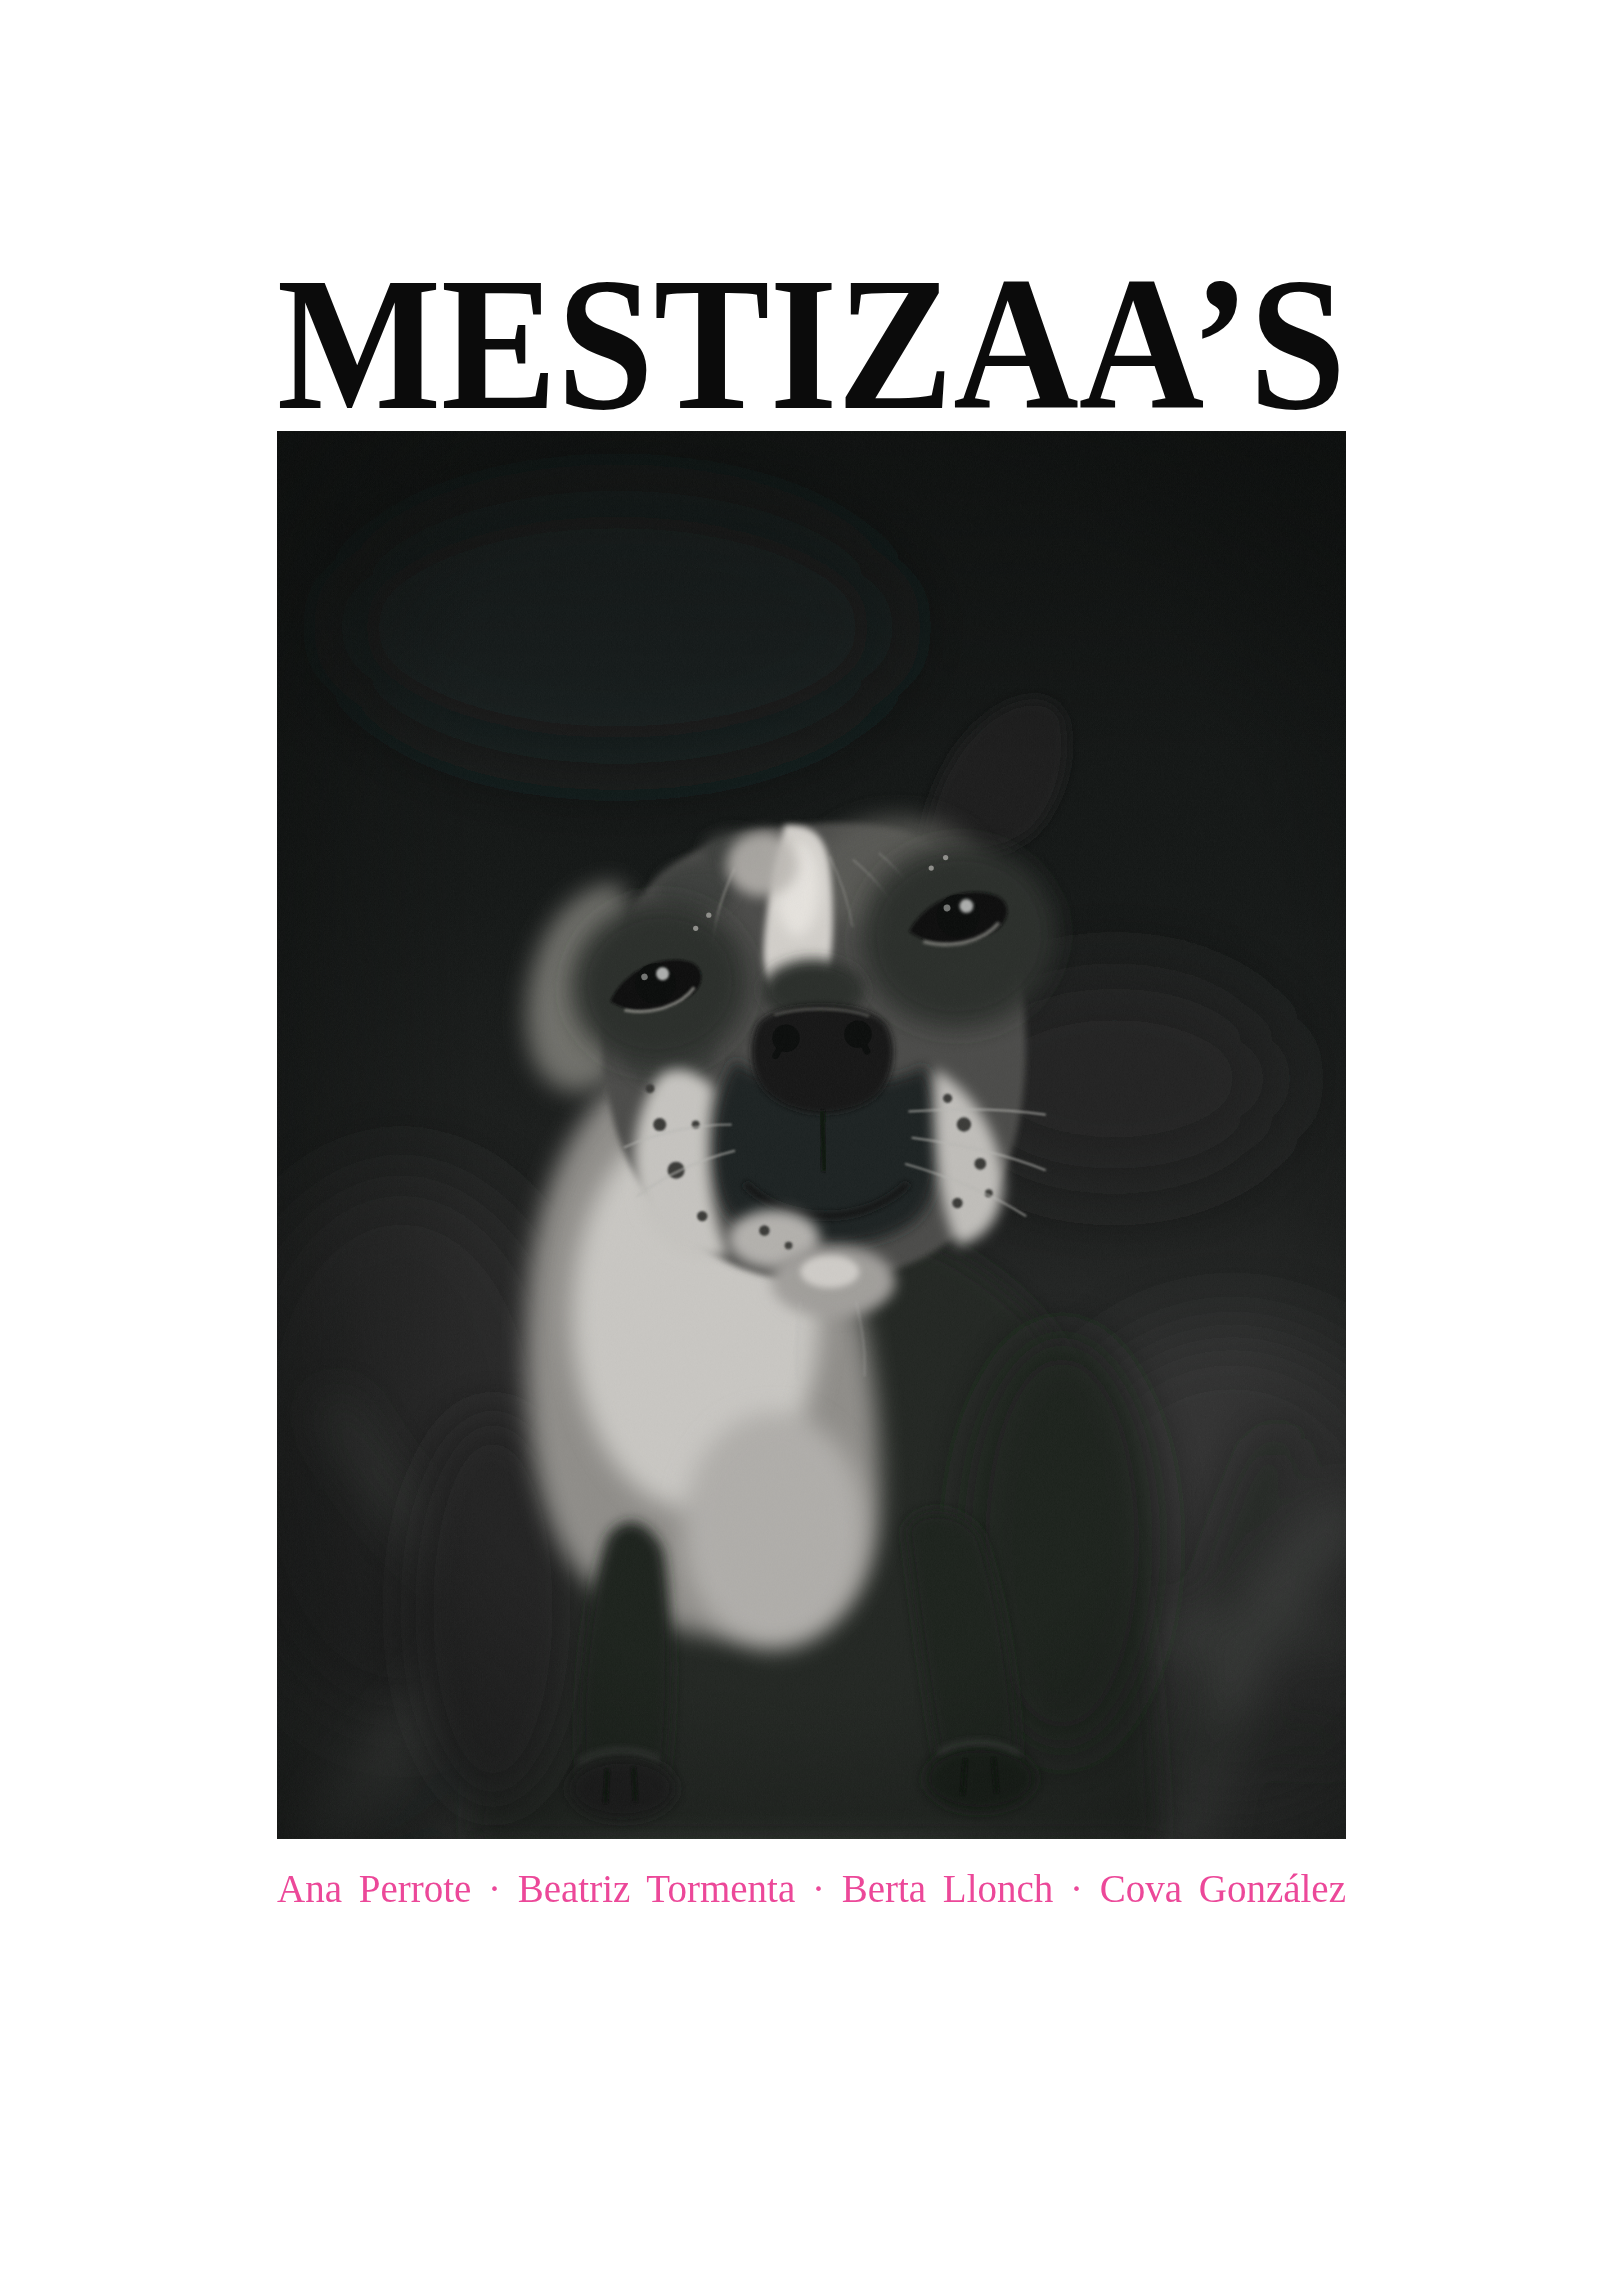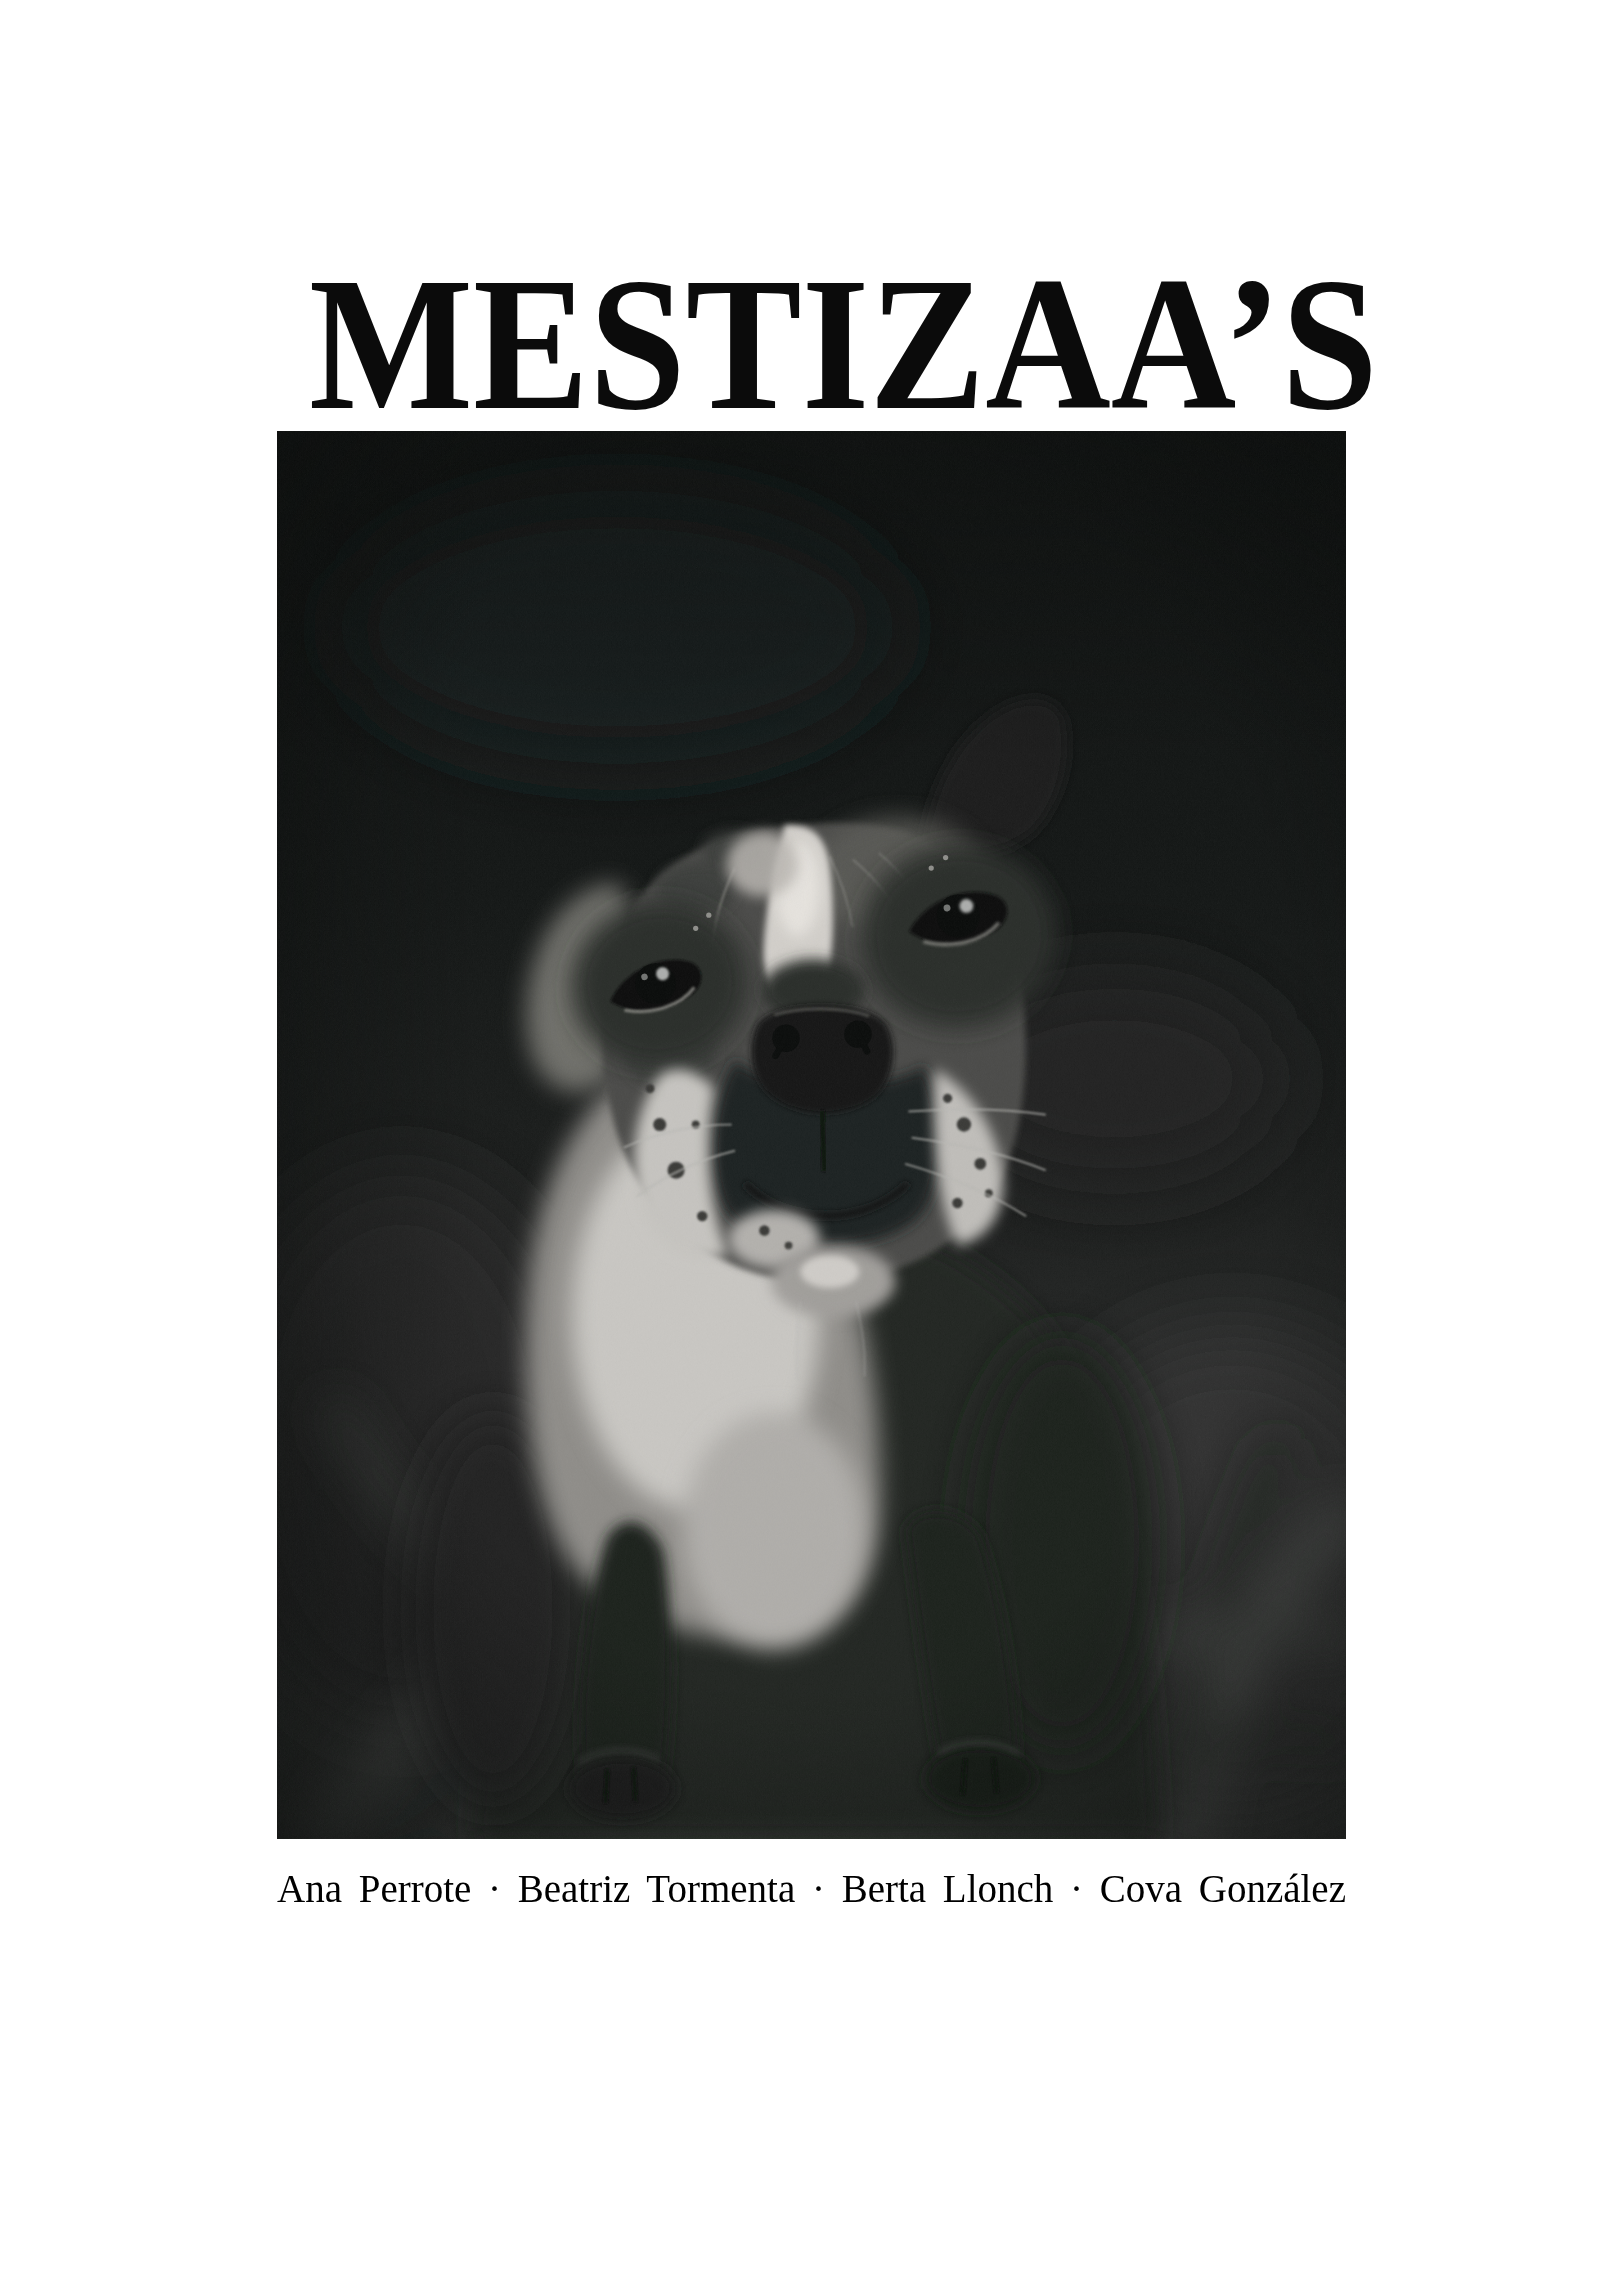--- a/index.html
+++ b/index.html
@@ -9,21 +9,21 @@
     position: relative;
     overflow: hidden;
     font-family: "Liberation Serif", "DejaVu Serif", serif;
   }
   .page { position: absolute; inset: 0; }
 
   
   .title-wrap {
     position: absolute;
     left: 277px; top: 264px;
-    width: 1069px; height: 157px; margin-left: 32px;
+    width: 1069px; height: 157px;
   }
   .title-wrap svg { display: block; }
   .title-text {
     font-family: "Liberation Serif", "DejaVu Serif", serif;
     font-weight: bold;
     font-size: 292px;
     fill: #0b0b0b;
   }
 
   
@@ -34,21 +34,21 @@
     margin: 0;
     background: #141615;
   }
   .photo svg { display: block; width: 100%; height: 100%; }
 
   
   .credits {
     position: absolute;
     left: 277px; top: 1868px;
     width: 1069px;
-    color: #000000;
+    color: #ec4899;
     font-size: 39px;
     line-height: 42px;
   }
   .credits .line {
     text-align: justify;
     text-align-last: justify;
     -moz-text-align-last: justify;
     white-space: normal;
   }
 </style>

